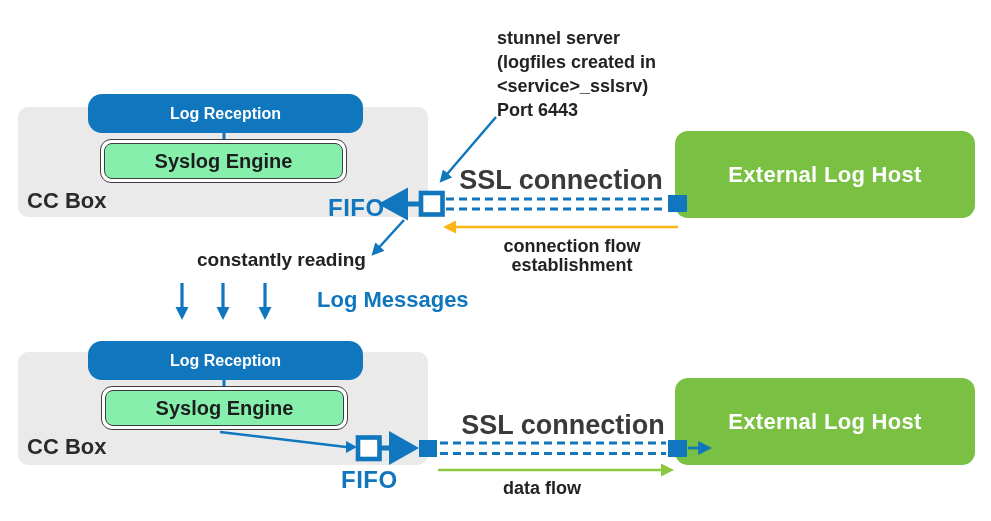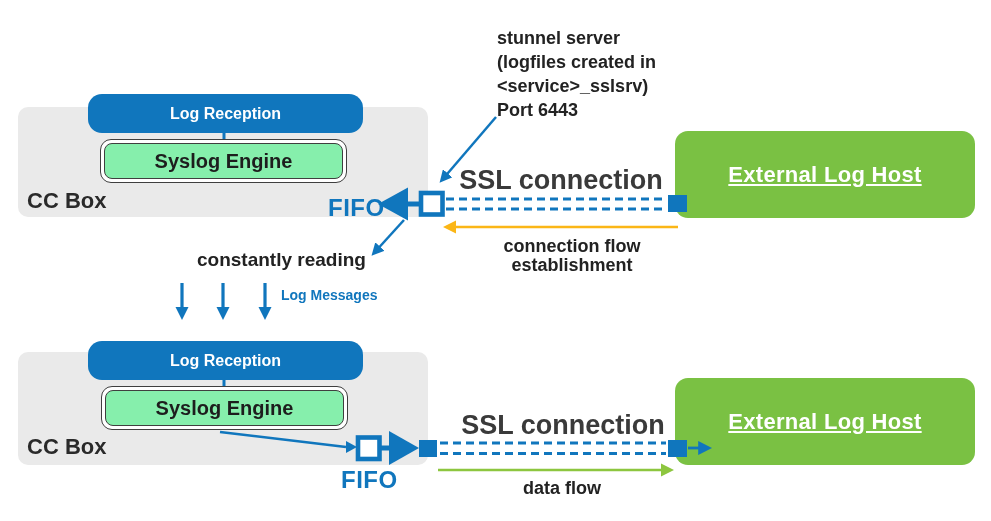--- a/index.html
+++ b/index.html
@@ -11,37 +11,37 @@
     --dark:#2d2d2d;
   }
   *{margin:0;padding:0;box-sizing:border-box;}
   html,body{background:#fff;}
   body{font-family:"Liberation Sans",sans-serif;color:var(--dark);}
   .canvas{position:relative;width:991px;height:521px;background:#fff;overflow:hidden;}
 
   .ccbox{position:absolute;background:var(--gray);border-radius:10px;z-index:1;}
   .host{position:absolute;width:300px;height:87px;background:var(--green);border-radius:13px;
         display:flex;align-items:center;justify-content:center;color:#fff;
-        font-size:22px;font-weight:700;letter-spacing:.3px;z-index:2;text-decoration:underline;}
+        font-size:22px;font-weight:700;letter-spacing:.3px;z-index:2;}
   svg.layer{position:absolute;left:0;top:0;z-index:3;pointer-events:none;}
   .pill{position:absolute;width:275px;height:39px;background:var(--blue);border-radius:14px;
         display:flex;align-items:center;justify-content:center;color:#fff;
         font-size:16px;font-weight:600;z-index:4;}
   .syslog{position:absolute;width:247px;height:44px;background:#fff;border:1.6px solid #3f3f3f;
           border-radius:11px;padding:2.6px;z-index:4;}
   .syslog-inner{width:100%;height:100%;border:1.6px solid #3f3f3f;border-radius:8px;background:#86efac;
           display:flex;align-items:center;justify-content:center;font-size:20px;font-weight:600;color:#1d1d1d;}
   .lbl{position:absolute;z-index:4;white-space:nowrap;}
   .cc-label{font-size:22px;font-weight:600;color:#2a2a2a;}
   .fifo{font-size:24px;font-weight:700;color:var(--blue);letter-spacing:.5px;}
   .annot{font-size:18px;font-weight:600;line-height:24px;color:#222;}
   .ssl{font-size:27px;font-weight:600;color:#3a3a3a;text-align:center;width:260px;}
   .caption{font-size:18px;font-weight:600;color:#222;text-align:center;width:260px;line-height:19px;}
   .reading{font-size:19px;font-weight:600;color:#222;}
-  .logmsg{font-size:14px;font-weight:600;color:var(--blue);}
+  .logmsg{font-size:22px;font-weight:600;color:var(--blue);margin-left:36px;}
 </style>
 </head>
 <body>
 
 <div class="canvas">
 
   <div class="ccbox" style="left:18px;top:107px;width:410px;height:110px"></div>
   <div class="ccbox" style="left:18px;top:352px;width:410px;height:113px"></div>
 
   <div class="host" style="left:675px;top:131px">
@@ -128,15 +128,15 @@
   </div>
   <div class="syslog" style="left:101px;top:386px">
     <div class="syslog-inner">
       <span>Syslog Engine</span>
     </div>
   </div>
   <div class="lbl cc-label" style="left:27px;top:434px">CC Box</div>
   <div class="lbl fifo" style="left:341px;top:466px">FIFO</div>
 
   <div class="lbl ssl" style="left:433px;top:410px">SSL connection</div>
-  <div class="lbl caption" style="left:432px;top:479px">data flow</div>
+  <div class="lbl caption" style="left:412px;top:479px">data flow</div>
 
 </div>
 
 </body></html>

